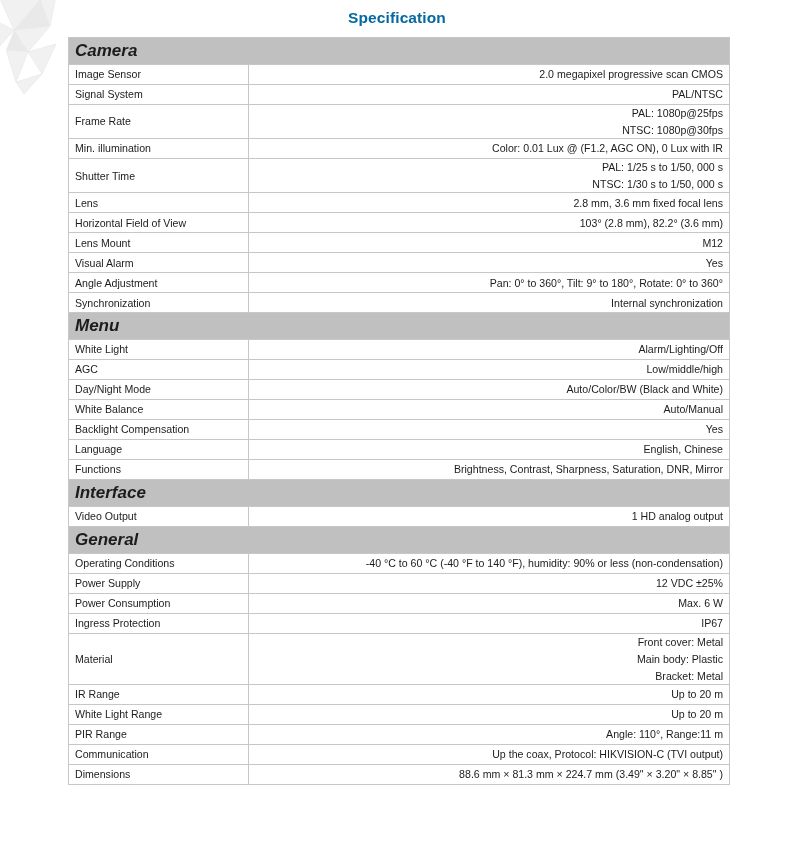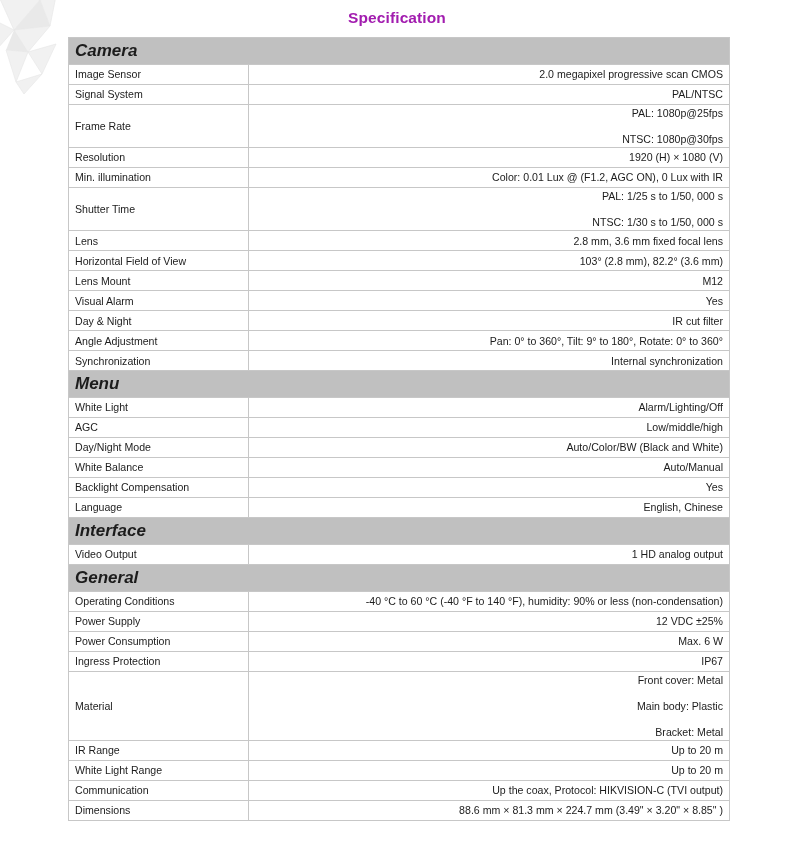--- a/index.html
+++ b/index.html
@@ -30,21 +30,21 @@
 
   #page-title {
     position: absolute;
     left: 0;
     top: 9px;
     width: 794px;
     text-align: center;
     font-size: 15.5px;
     font-weight: bold;
     letter-spacing: 0.1px;
-    color: #a21caf;
+    color: #0369a1;
     z-index: 2;
   }
 
   #spec-table {
     position: absolute;
     left: 68px;
     top: 37px;
     width: 661px;
     border-collapse: collapse;
     table-layout: fixed;
@@ -77,21 +77,21 @@
   tr.data-row > td {
     background: #ffffff;
     height: 19px;
   }
   tr.data-row > td.label { padding-left: 7px; margin-left: 31px; }
   tr.data-row > td.value { padding-left: 8px; }
 
   tr.data-row.multiline > td { padding-top: 3px; padding-bottom: 3px; }
 
   .vline { display: block; text-align: right; }
-  .vline + .vline { margin-top: 10px; }
+  .vline + .vline { margin-top: 1px; }
 </style>
 </head>
 <body>
 
 <svg id="watermark" viewBox="0 0 90 105" xmlns="http://www.w3.org/2000/svg">
   <g fill="#f1f1f1" stroke="#e8e8e8" stroke-width="0.7">
     <polygon points="2,0 46,10 20,40"></polygon>
     <polygon points="46,10 62,6 56,36"></polygon>
     <polygon points="20,40 56,36 34,62"></polygon>
     <polygon points="0,30 20,40 4,58"></polygon>
@@ -129,26 +129,20 @@
         </td>
       </tr>
       <tr class="data-row multiline">
         <td class="label">Frame Rate</td>
         <td class="value">
           <span class="vline">PAL: 1080p@25fps</span>
           <span class="vline">NTSC: 1080p@30fps</span>
         </td>
       </tr>
       <tr class="data-row">
-        <td class="label">Resolution</td>
-        <td class="value">
-          <span class="vline">1920 (H) × 1080 (V)</span>
-        </td>
-      </tr>
-      <tr class="data-row">
         <td class="label">Min. illumination</td>
         <td class="value">
           <span class="vline">Color: 0.01 Lux @ (F1.2, AGC ON), 0 Lux with IR</span>
         </td>
       </tr>
       <tr class="data-row multiline">
         <td class="label">Shutter Time</td>
         <td class="value">
           <span class="vline">PAL: 1/25 s to 1/50, 000 s</span>
           <span class="vline">NTSC: 1/30 s to 1/50, 000 s</span>
@@ -172,26 +166,20 @@
           <span class="vline">M12</span>
         </td>
       </tr>
       <tr class="data-row">
         <td class="label">Visual Alarm</td>
         <td class="value">
           <span class="vline">Yes</span>
         </td>
       </tr>
       <tr class="data-row">
-        <td class="label">Day &amp; Night</td>
-        <td class="value">
-          <span class="vline">IR cut filter</span>
-        </td>
-      </tr>
-      <tr class="data-row">
         <td class="label">Angle Adjustment</td>
         <td class="value">
           <span class="vline">Pan: 0° to 360°, Tilt: 9° to 180°, Rotate: 0° to 360°</span>
         </td>
       </tr>
       <tr class="data-row">
         <td class="label">Synchronization</td>
         <td class="value">
           <span class="vline">Internal synchronization</span>
         </td>
@@ -226,20 +214,26 @@
       <tr class="data-row">
         <td class="label">Backlight Compensation</td>
         <td class="value">
           <span class="vline">Yes</span>
         </td>
       </tr>
       <tr class="data-row">
         <td class="label">Language</td>
         <td class="value">
           <span class="vline">English, Chinese</span>
+        </td>
+      </tr>
+      <tr class="data-row">
+        <td class="label">Functions</td>
+        <td class="value">
+          <span class="vline">Brightness, Contrast, Sharpness, Saturation, DNR, Mirror</span>
         </td>
       </tr>
       <tr class="section-row">
         <td colspan="2">Interface</td>
       </tr>
       <tr class="data-row">
         <td class="label">Video Output</td>
         <td class="value">
           <span class="vline">1 HD analog output</span>
         </td>
@@ -285,20 +279,26 @@
           <span class="vline">Up to 20 m</span>
         </td>
       </tr>
       <tr class="data-row">
         <td class="label">White Light Range</td>
         <td class="value">
           <span class="vline">Up to 20 m</span>
         </td>
       </tr>
       <tr class="data-row">
+        <td class="label">PIR Range</td>
+        <td class="value">
+          <span class="vline">Angle: 110°, Range:11 m</span>
+        </td>
+      </tr>
+      <tr class="data-row">
         <td class="label">Communication</td>
         <td class="value">
           <span class="vline">Up the coax, Protocol: HIKVISION-C (TVI output)</span>
         </td>
       </tr>
       <tr class="data-row">
         <td class="label">Dimensions</td>
         <td class="value">
           <span class="vline">88.6 mm × 81.3 mm × 224.7 mm (3.49" × 3.20" × 8.85" )</span>
         </td>

